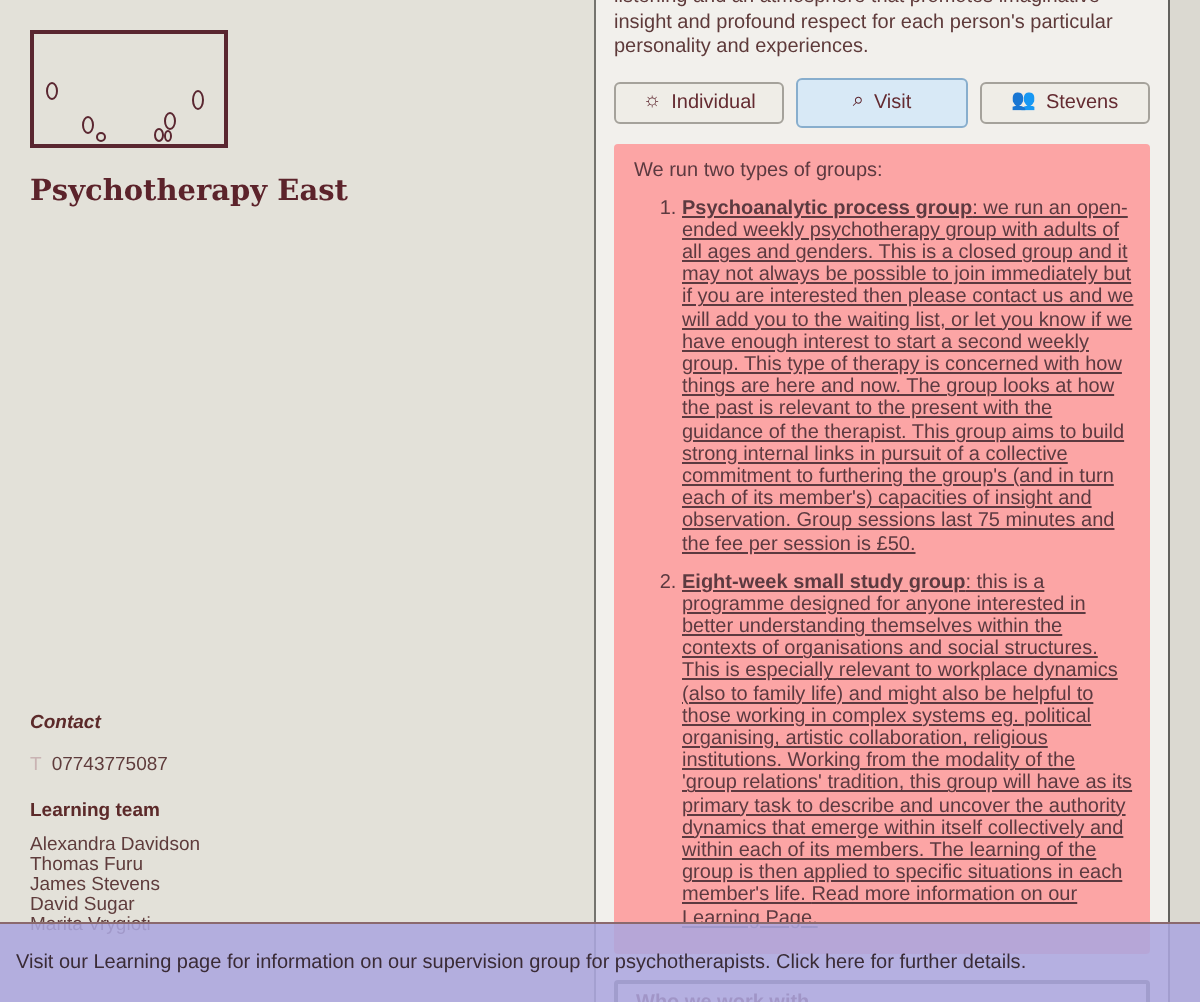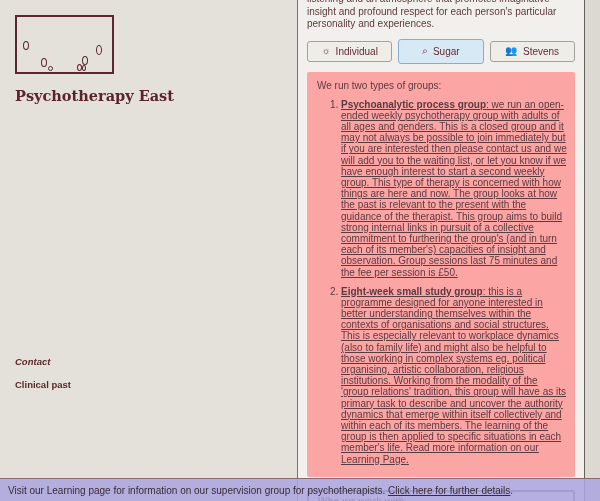--- a/index.html
+++ b/index.html
@@ -51,59 +51,69 @@
   .panel .lead{margin:0;}
   .panel ol{margin:8px 0 0;padding-left:24px;}
   .panel li{margin-bottom:8px;text-decoration:underline;}
   .plink{color:inherit;text-decoration:underline;cursor:pointer;}
 
   .acc{margin:6px 0 0;background:#f1efeb;border:2px solid #615d57;border-radius:2px;
        padding:4px 9px;font-size:10px;font-weight:bold;color:#5c242c;cursor:pointer;}
   .acc.first{margin-top:13px;}
 
   
-  .banner{position:absolute;left:0;right:0;bottom:0;height:23px;
+  .banner{position:absolute;left:0;right:0;bottom:0;height:40px;
           background:rgba(171,167,223,0.87);border-top:1px solid #8b696d;
           display:flex;align-items:center;padding:0 8px;box-sizing:border-box;
           font-size:10px;color:#3a2b36;z-index:5;white-space:pre;}
-  .banner a{color:inherit;text-decoration:underline;cursor:pointer;}
+  .banner a{color:inherit;cursor:pointer;}
 </style>
 </head>
 <body>
 
 <div class="page">
 
   <aside class="sidebar">
     <div class="logo">
       <span class="c1"></span>
       <span class="c2"></span>
       <span class="c3"></span>
       <span class="c4"></span>
       <span class="c5"></span>
       <span class="c6"></span>
       <span class="c7"></span>
     </div>
     <h1 class="brand">Psychotherapy East</h1>
 
     <h3 class="side-h contact-h">Contact</h3>
+    <div class="crow first">
+      <span class="pfx">T</span><span>07743775087</span>
+    </div>
 
-    <h3 class="side-h team-h">Clinical past</h3>
+    <h3 class="side-h team-h">Learning team</h3>
+    <div class="team">
+      <div>Alexandra Davidson</div>
+      <div>Thomas Furu</div>
+      <div>James Stevens</div>
+      <div>David Sugar</div>
+      <div>Marita Vrygioti</div>
+    </div>
   </aside>
 
   <main class="main">
     <p class="intro">listening and an atmosphere that promotes imaginative insight and profound respect for each person's particular personality and experiences.</p>
 
     <div class="tabs">
       <button class="tab">
         <span class="ticon">☼</span>
         <span>Individual</span>
       </button>
       <button class="tab active">
         <span class="ticon">⌕</span>
-        <span>Sugar</span>
+        <span>Visit</span>
       </button>
       <button class="tab">
         <span class="ticon">👥</span>
         <span>Stevens</span>
       </button>
     </div>
 
     <section class="panel">
       <p class="lead">We run two types of groups:</p>
       <ol>

